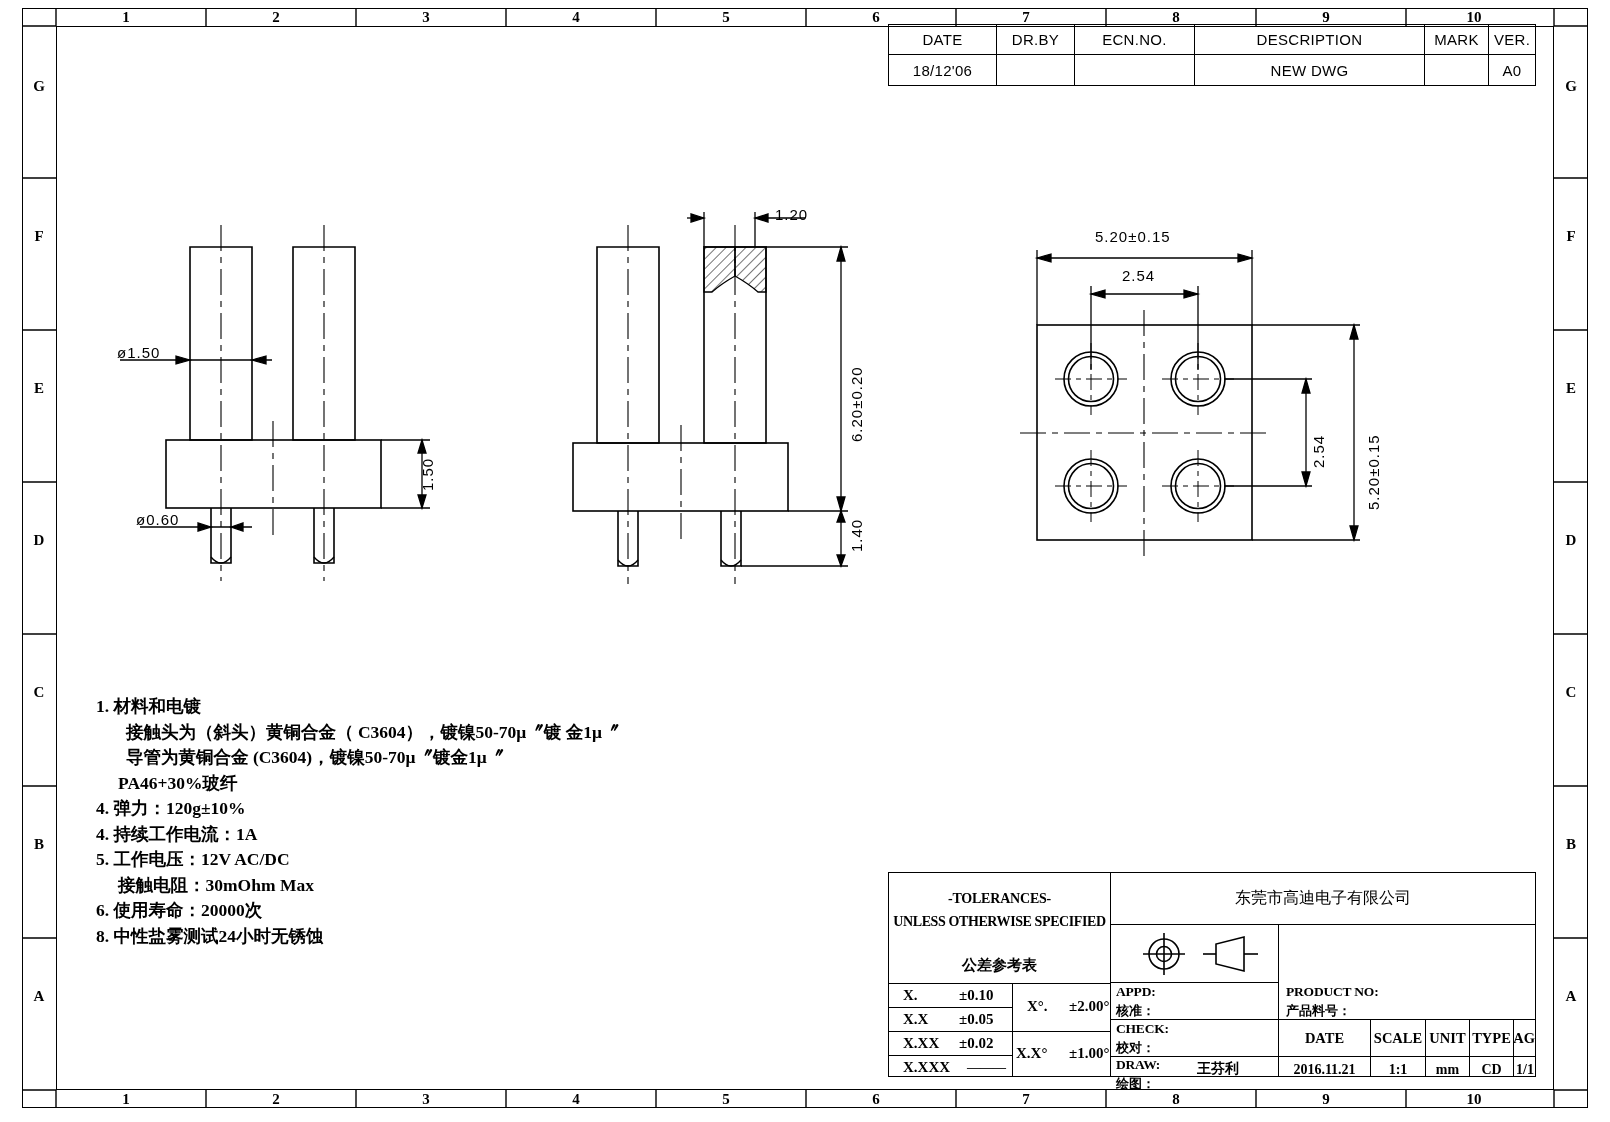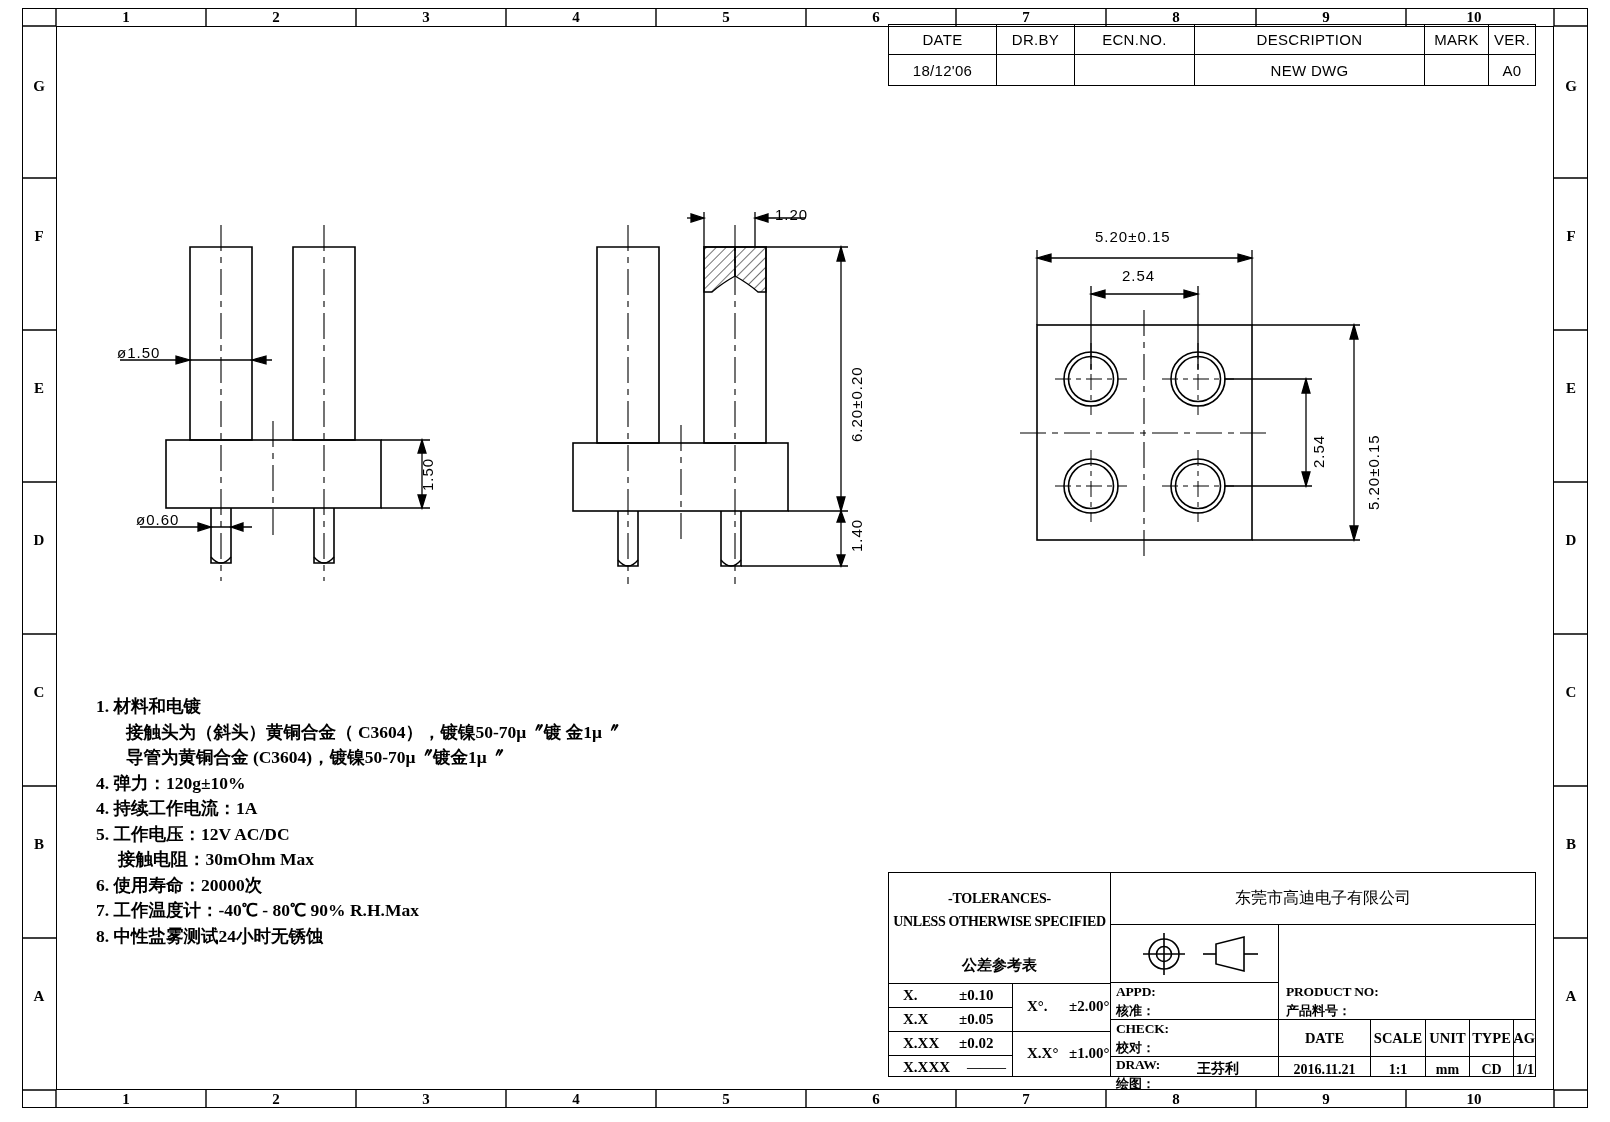--- a/index.html
+++ b/index.html
@@ -338,26 +338,26 @@
   </svg>
   <div class="dim-txt" style="left:1095px;top:228px;">5.20±0.15</div>
   <div class="dim-txt" style="left:1122px;top:267px;">2.54</div>
   <div class="dim-txt dim-v" style="left:1310px;top:468px;transform:rotate(-90deg);">2.54</div>
   <div class="dim-txt dim-v" style="left:1365px;top:510px;transform:rotate(-90deg);">5.20±0.15</div>
 
   <div id="notes">
     <div>1. 材料和电镀</div>
     <div class="ind1">接触头为（斜头）黄铜合金（ C3604），镀镍50-70μ〞镀 金1μ〞</div>
     <div class="ind1">导管为黄铜合金 (C3604)，镀镍50-70μ〞镀金1μ〞</div>
+    <div class="ind2">PA46+30%玻纤</div>
     <div>4. 弹力：120g±10%</div>
     <div>4. 持续工作电流：1A</div>
     <div>5. 工作电压：12V AC/DC</div>
     <div class="ind2">接触电阻：30mOhm Max</div>
     <div>6. 使用寿命：20000次</div>
-    <div>7. 工作温度计：-40℃ - 80℃   90% R.H.Max</div>
     <div>8. 中性盐雾测试24小时无锈蚀</div>
   </div>
 
   <div id="title-block">
 
     <div class="tb-cell br" style="left:0;top:0;width:222px;height:110px;">
       <div class="tol-head" style="margin-top:18px;font-size:14px;letter-spacing:-.2px;">-TOLERANCES-</div>
       <div class="tol-head" style="margin-top:7px;font-size:14px;letter-spacing:-.4px;">UNLESS OTHERWISE SPECIFIED</div>
       <div class="tol-head cjk" style="margin-top:26px;font-size:15px;font-weight:bold;">公差参考表</div>
     </div>
@@ -377,21 +377,21 @@
     <div class="tb-cell bt br" style="left:0;top:182px;width:124px;height:21px;">
       <span class="tol-row abs" style="left:14px;top:3px;">X.XXX</span>
       <span class="tol-row abs" style="left:78px;top:3px;font-size:13px;">———</span>
     </div>
 
     <div class="tb-cell bt br" style="left:124px;top:110px;width:98px;height:48px;">
       <span class="tol-row abs" style="left:14px;top:14px;">X°.</span>
       <span class="tol-row abs" style="left:56px;top:14px;">±2.00°</span>
     </div>
     <div class="tb-cell bt br" style="left:124px;top:158px;width:98px;height:45px;">
-      <span class="tol-row abs" style="left:14px;top:13px;">X.X°</span>
+      <span class="tol-row abs" style="left:3px;top:13px;">X.X°</span>
       <span class="tol-row abs" style="left:56px;top:13px;">±1.00°</span>
     </div>
 
     <div class="tb-cell bb" style="left:222px;top:0;width:424px;height:52px;
          display:flex;align-items:center;justify-content:center;">东莞市高迪电子有限公司</div>
 
     <div class="tb-cell br bb" style="left:222px;top:52px;width:168px;height:58px;">
       <svg width="168" height="58">
         <g stroke="#000" stroke-width="1.6" fill="none">
           <circle cx="53" cy="29" r="15"></circle>

